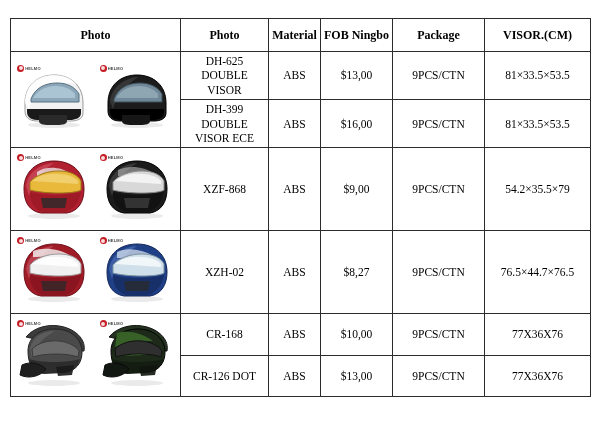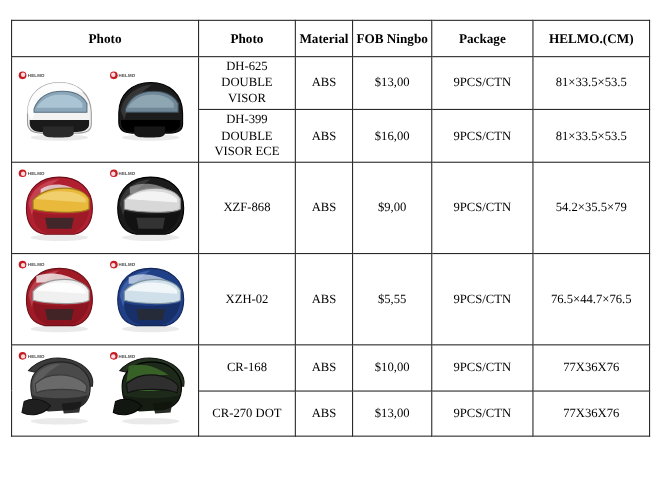--- a/index.html
+++ b/index.html
@@ -122,21 +122,21 @@
       <col class="c-package">
       <col class="c-meas">
     </colgroup>
     <thead>
       <tr>
         <th>Photo</th>
         <th>Photo</th>
         <th>Material</th>
         <th>FOB Ningbo</th>
         <th>Package</th>
-        <th>HELMO.(CM)</th>
+        <th>VISOR.(CM)</th>
       </tr>
     </thead>
     <tbody>
 
       <tr>
         <td class="photo-cell" rowspan="2">
           <div class="photo-pair">
             <div class="helmet-wrap">
               <div class="brand-tag">
                 <span class="brand-dot"></span>
@@ -259,21 +259,21 @@
                 <path d="M13 26 C19 19 30 15 42 15 C53 15 61 19 64 25 L64 34 C58 38 28 38 13 34 Z" fill="#cfe0ea" stroke="#7e949f" stroke-width="1"></path>
                 <path d="M15 25 C22 19 32 17 42 18 C50 18 58 21 61 25 L61 28 Z" fill="#ffffff" opacity="0.7"></path>
                 <path d="M13 36 C24 40 50 40 64 36 C62 48 54 56 44 57 L26 56 C17 53 13 46 13 36 Z" fill="#18306a"></path>
                 <path d="M24 42 L50 42 L48 52 L26 52 Z" fill="#2a2a2a" opacity="0.75"></path>
               </svg>
             </div>
           </div>
         </td>
         <td class="model-text">XZH-02</td>
         <td>ABS</td>
-        <td>$5,55</td>
+        <td>$8,27</td>
         <td>9PCS/CTN</td>
         <td>76.5×44.7×76.5</td>
       </tr>
 
       <tr>
         <td class="photo-cell" rowspan="2">
           <div class="photo-pair">
             <div class="helmet-wrap">
               <div class="brand-tag">
                 <span class="brand-dot"></span>
@@ -309,21 +309,21 @@
             </div>
           </div>
         </td>
         <td class="model-text">CR-168</td>
         <td>ABS</td>
         <td>$10,00</td>
         <td>9PCS/CTN</td>
         <td>77X36X76</td>
       </tr>
       <tr>
-        <td class="model-text">CR-270 DOT</td>
+        <td class="model-text">CR-126 DOT</td>
         <td>ABS</td>
         <td>$13,00</td>
         <td>9PCS/CTN</td>
         <td>77X36X76</td>
       </tr>
     </tbody>
   </table>
 </div>
 
 </body></html>

